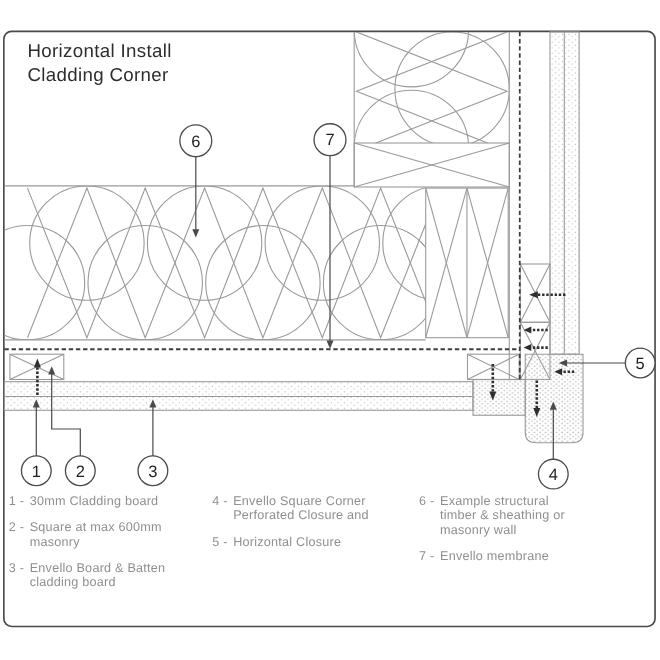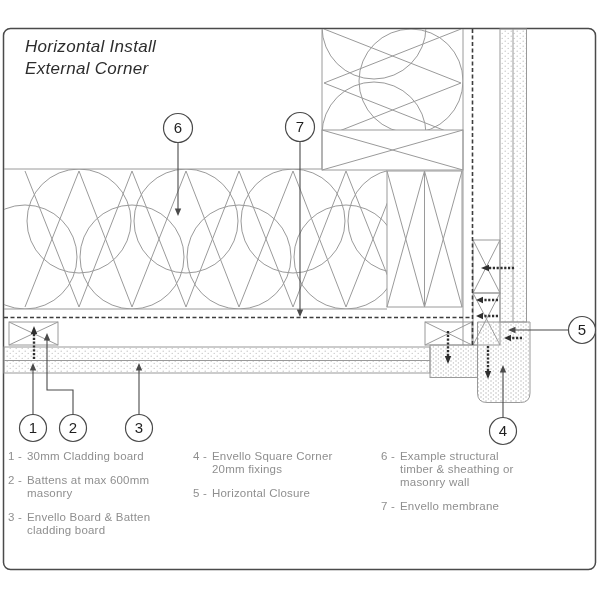--- a/index.html
+++ b/index.html
@@ -1,21 +1,21 @@
 <!DOCTYPE html>
 <html><head>
 <meta charset="utf-8">
 <style>
   html,body{margin:0;padding:0;background:#ffffff;}
   .page{position:relative;width:600px;height:600px;background:#ffffff;overflow:hidden;
         font-family:"Liberation Sans",sans-serif;}
   .drawing-svg{position:absolute;left:0;top:0;width:600px;height:600px;}
   .title{position:absolute;left:25px;top:36px;font-size:17px;line-height:21.5px;
          color:#2d2d2d;letter-spacing:.3px;}
-  .title span{display:block;font-style:italic;}
+  .title span{display:block;}
   .legend-col{position:absolute;top:450px;font-size:11.5px;line-height:13px;
               color:#8f8f8f;letter-spacing:.2px;}
   .legend-col-1{left:8px;width:178px;}
   .legend-col-2{left:193px;width:175px;}
   .legend-col-3{left:381px;width:172px;}
   .legend-item{display:flex;margin-bottom:11px;}
   .legend-num{flex:0 0 19px;}
   .legend-line{display:block;}
 </style>
 </head>
@@ -187,51 +187,51 @@
         <text x="503" y="436.2">4</text>
         <text x="582" y="335.2">5</text>
         <text x="178" y="133.2">6</text>
         <text x="300" y="132.2">7</text>
       </g>
     </g>
   </svg>
 
   <div class="title">
     <span>Horizontal Install</span>
-    <span>External Corner</span>
+    <span>Cladding Corner</span>
   </div>
 
   <div class="legend-col legend-col-1">
       <div class="legend-item">
         <span class="legend-num">1 -</span>
         <span class="legend-text">
           <span class="legend-line">30mm Cladding board</span>
         </span>
       </div>
       <div class="legend-item">
         <span class="legend-num">2 -</span>
         <span class="legend-text">
-          <span class="legend-line">Battens at max 600mm</span>
+          <span class="legend-line">Square at max 600mm</span>
           <span class="legend-line">masonry</span>
         </span>
       </div>
       <div class="legend-item">
         <span class="legend-num">3 -</span>
         <span class="legend-text">
           <span class="legend-line">Envello Board &amp; Batten</span>
           <span class="legend-line">cladding board</span>
         </span>
       </div>
     </div>
   <div class="legend-col legend-col-2">
       <div class="legend-item">
         <span class="legend-num">4 -</span>
         <span class="legend-text">
           <span class="legend-line">Envello Square Corner</span>
-          <span class="legend-line">20mm fixings</span>
+          <span class="legend-line">Perforated Closure and</span>
         </span>
       </div>
       <div class="legend-item">
         <span class="legend-num">5 -</span>
         <span class="legend-text">
           <span class="legend-line">Horizontal Closure</span>
         </span>
       </div>
     </div>
   <div class="legend-col legend-col-3">

